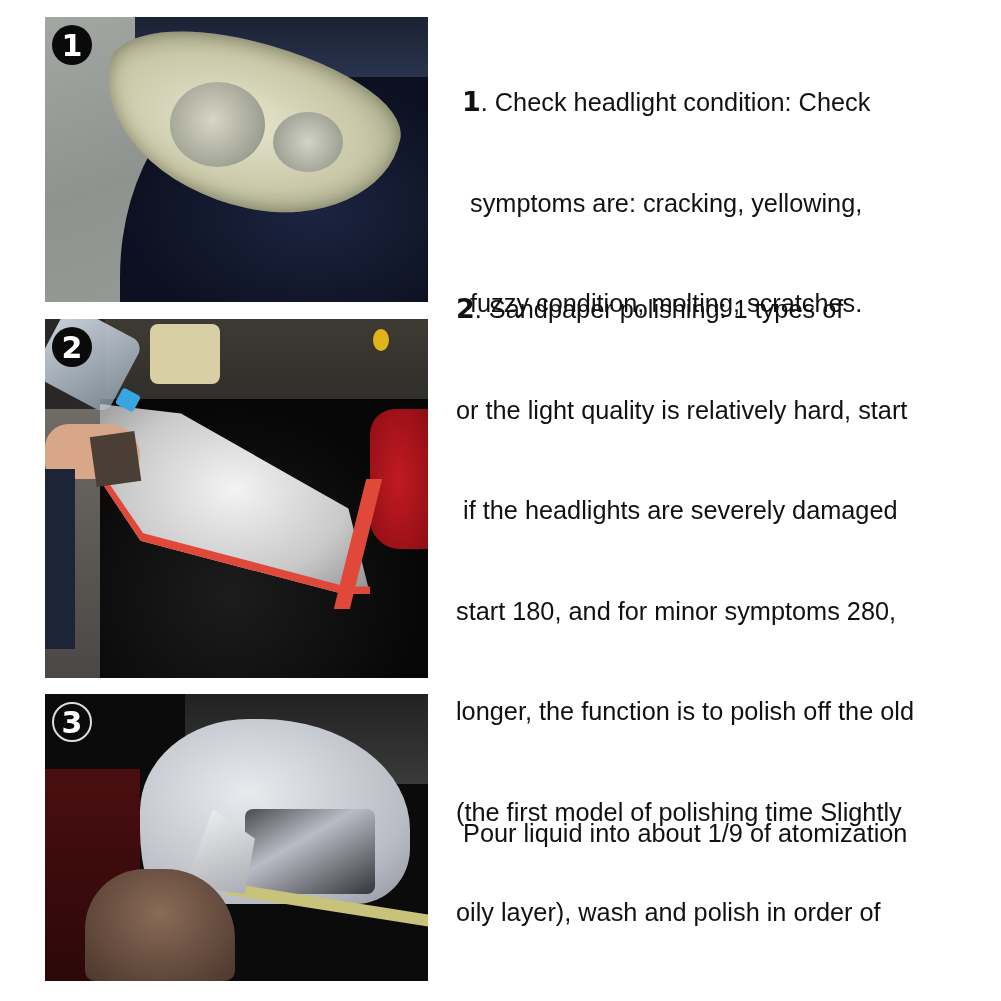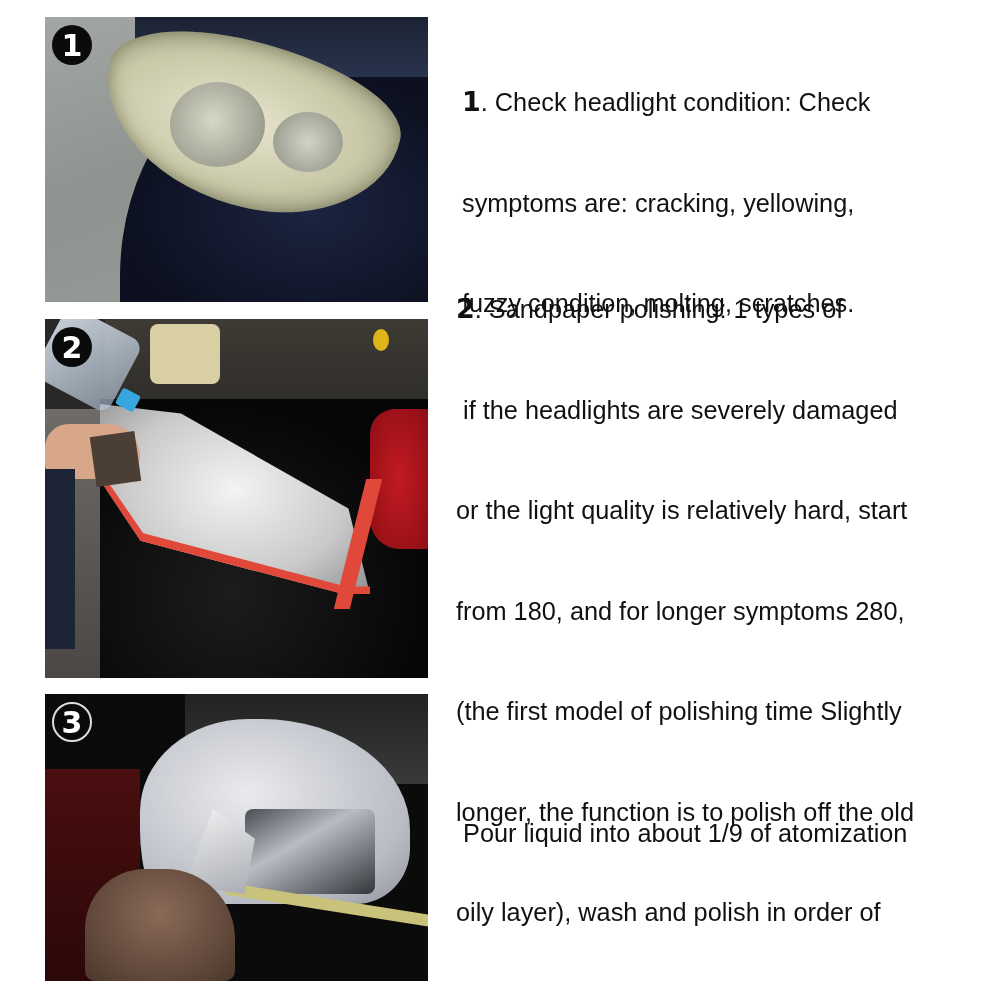--- a/index.html
+++ b/index.html
@@ -57,33 +57,33 @@
   <div class="layer" style="left:95px;top:25px;width:270px;height:185px;background:radial-gradient(ellipse at 40% 40%,#e9eaee 0%,#b9bcc4 70%,#8f939b 100%);border-radius:40% 55% 20% 10% / 50% 60% 30% 40%;"></div>
   <div class="layer" style="left:200px;top:115px;width:130px;height:85px;background:linear-gradient(150deg,#4a4c52 0%,#b9bcc4 40%,#33353a 100%);border-radius:8px;"></div>
   <div class="layer" style="left:180px;top:205px;width:210px;height:12px;background:#c9c27a;transform:rotate(9deg);"></div>
   <div class="layer" style="left:140px;top:115px;width:70px;height:85px;background:linear-gradient(160deg,#f2f2f2,#a8abb2);clip-path:polygon(40% 0,100% 35%,85% 100%,0 90%);"></div>
   <div class="layer" style="left:40px;top:175px;width:150px;height:112px;background:radial-gradient(ellipse at 50% 40%,#8a6a58 0%,#4b372c 100%);border-radius:60px 70px 10px 10px;"></div>
   <div class="badge ring">
       <span>3</span>
     </div>
 </div>
 
-<div class="text-block" style="left:462px;top:18px;">
+<div class="text-block" style="left:462px;top:18px;text-align:center;">
   <div><span class="num">1</span><span>. Check headlight condition: Check</span></div>
   <div>symptoms are: cracking, yellowing,</div>
   <div>fuzzy condition, molting, scratches.</div>
 </div>
 
 <div class="text-block" style="left:456px;top:225px;">
   <div><span class="num">2</span><span>. Sandpaper polishing: 1 types of</span></div>
+  <div>or the light quality is relatively hard, start</div>
   <div> if the headlights are severely damaged</div>
-  <div>or the light quality is relatively hard, start</div>
-  <div>from 180, and for longer symptoms 280,</div>
+  <div>start 180, and for minor symptoms 280,</div>
+  <div>longer, the function is to polish off the old</div>
   <div>(the first model of polishing time Slightly</div>
-  <div>longer, the function is to polish off the old</div>
   <div>oily layer), wash and polish in order of</div>
   
   
   
   
   
   
 </div>
 
 <div class="text-block" style="left:456px;top:750px;">

